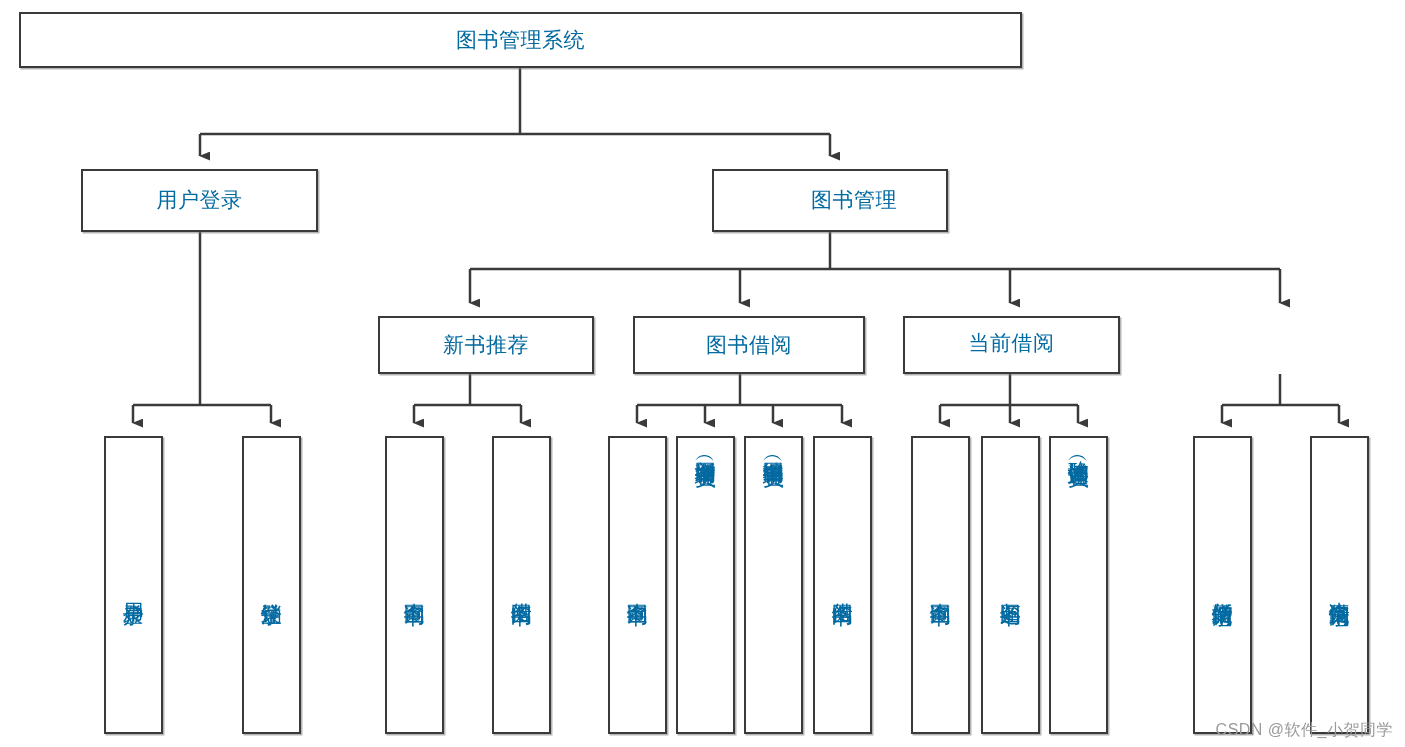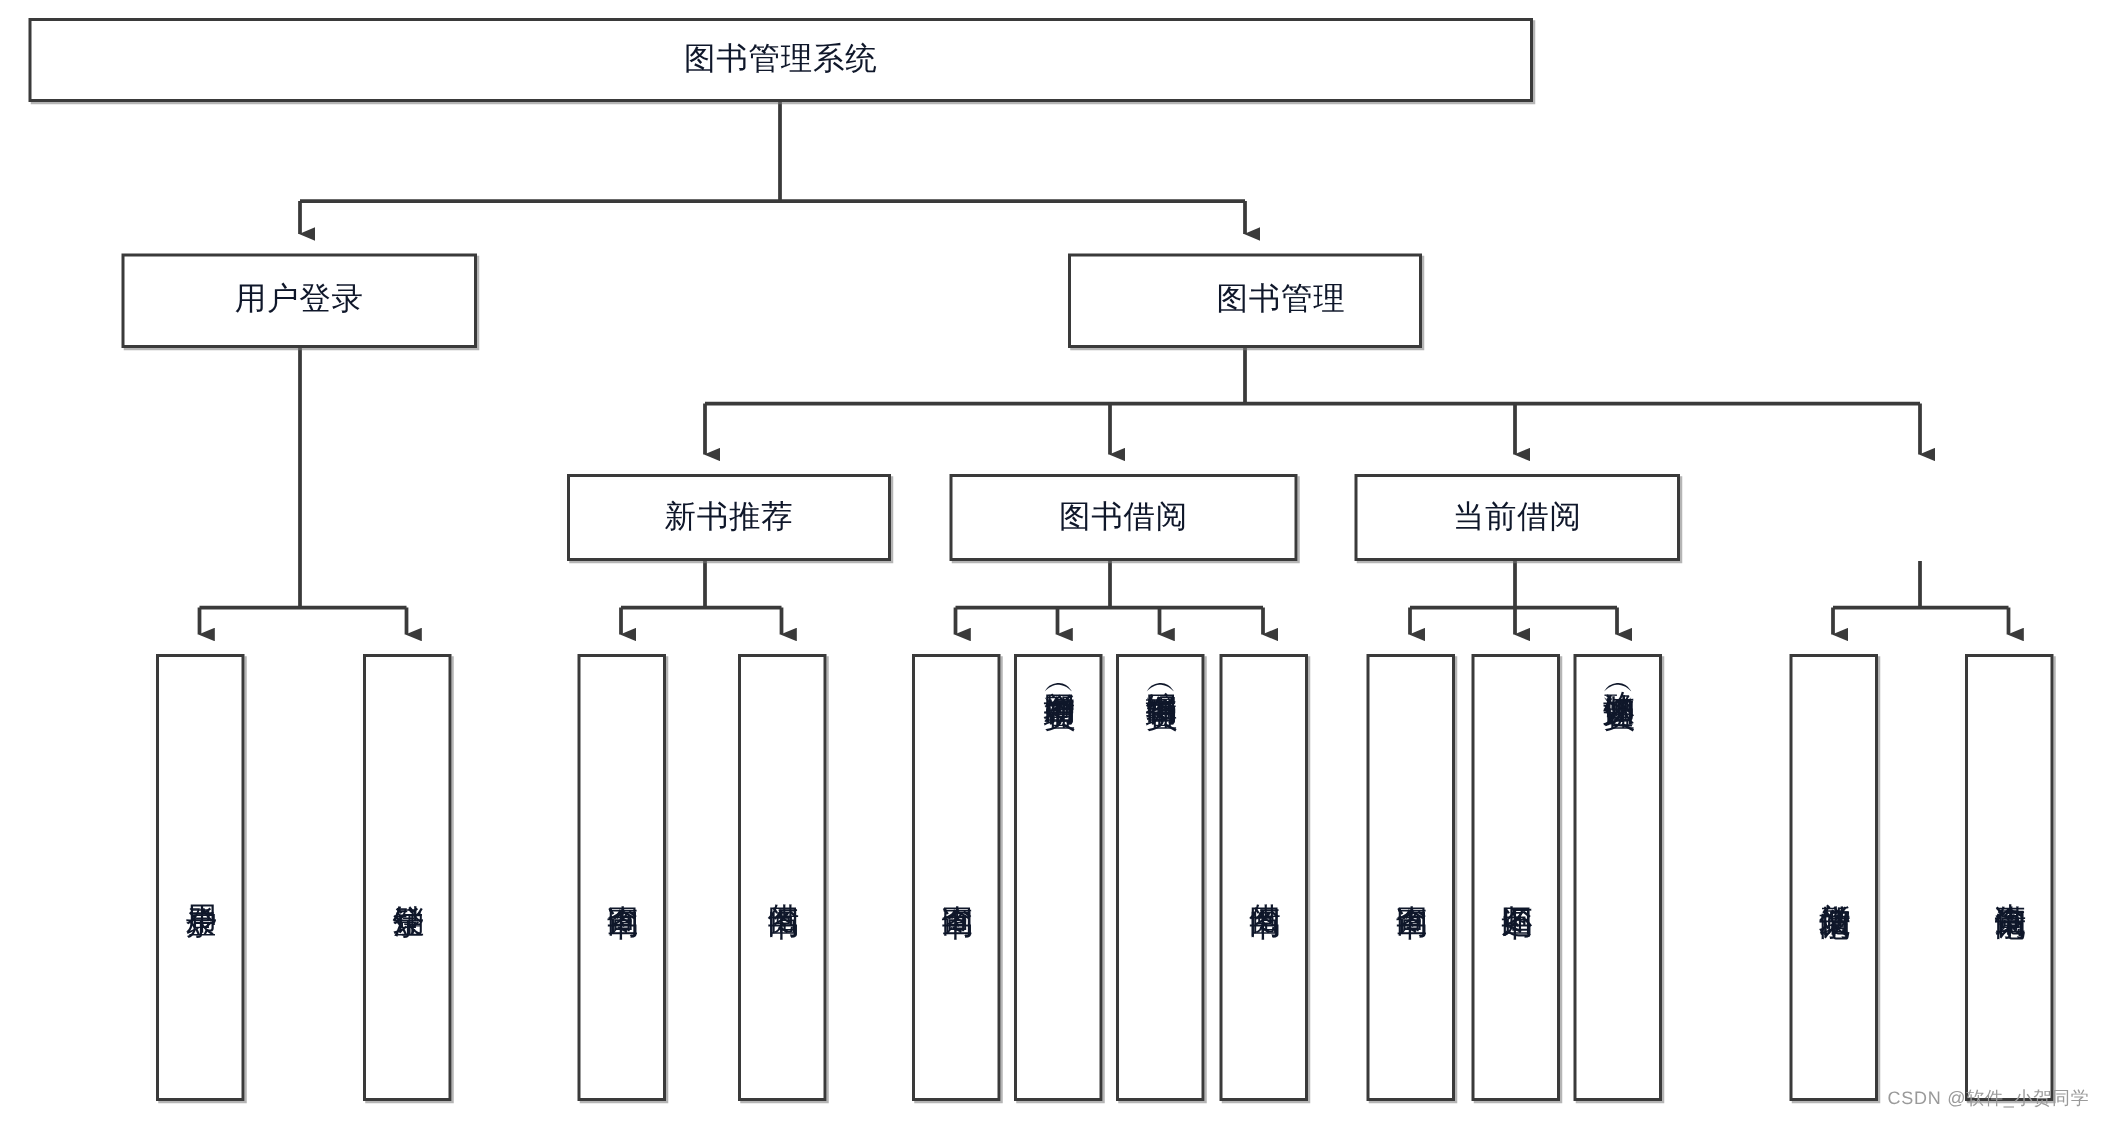--- a/index.html
+++ b/index.html
@@ -23,21 +23,21 @@
     top: 0;
     width: 1405px;
     height: 747px;
     pointer-events: none;
   }
   .node {
     position: absolute;
     box-sizing: border-box;
     border: 2.5px solid #3a3a3a;
     background: #ffffff;
-    color: #0f172a;
+    color: #0369a1;
     display: flex;
     align-items: center;
     justify-content: center;
     text-align: right;
     box-shadow: 1.5px 1.5px 0 rgba(120,120,120,0.55);
   }
   .node .label {
     font-size: 21px;
     line-height: 1.15;
     letter-spacing: 0.5px;
@@ -56,21 +56,21 @@
     letter-spacing: 1px;
     white-space: nowrap;
   }
   .node.leaf.mid .label {
     align-self: center;
   }
   .watermark {
     position: absolute;
     right: 12px;
     bottom: 6px;
-    font-size: 12px;
+    font-size: 16px;
     color: #9a9a9a;
     letter-spacing: 0.5px;
     white-space: nowrap;
   }
 </style>
 </head>
 <body>
 
 <div id="canvas">
 
@@ -134,21 +134,21 @@
   <div class="node" style="left:712px; top:169px; width:236px; height:63px;padding-left:48px;">
     <span class="label">图书管理</span>
   </div>
 
   <div class="node" style="left:362px; top:316px; width:216px; height:58px;margin-left:16px;">
     <span class="label">新书推荐</span>
   </div>
   <div class="node" style="left:633px; top:316px; width:232px; height:58px;">
     <span class="label">图书借阅</span>
   </div>
-  <div class="node" style="left:903px; top:316px; width:217px; height:58px;">
+  <div class="node" style="left:903px; top:316px; width:217px; height:58px;font-family:Liberation Mono, monospace;">
     <span class="label">当前借阅</span>
   </div>
 
   <div class="node leaf mid" style="left:104px; top:436px; width:59px; height:298px;">
     <span class="label">用户登录</span>
   </div>
   <div class="node leaf mid" style="left:242px; top:436px; width:59px; height:298px;">
     <span class="label">注销登录</span>
   </div>
 

